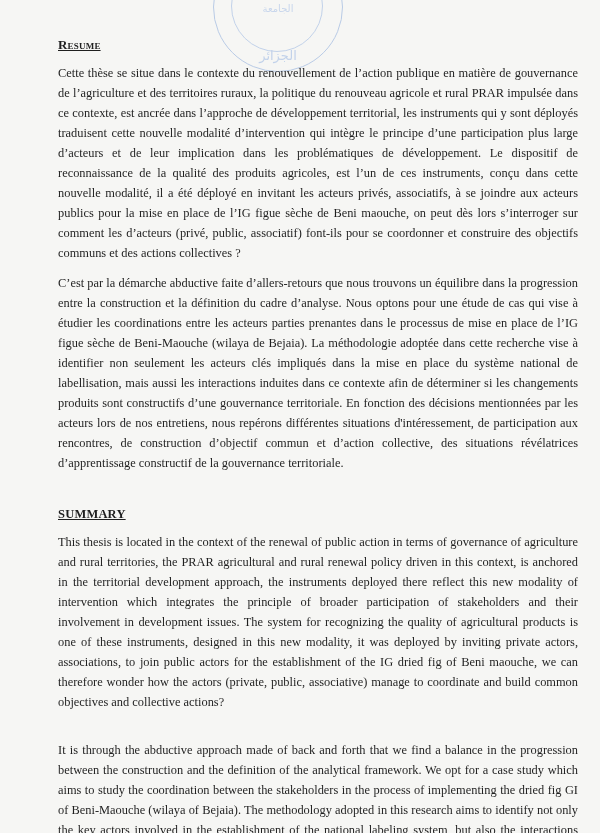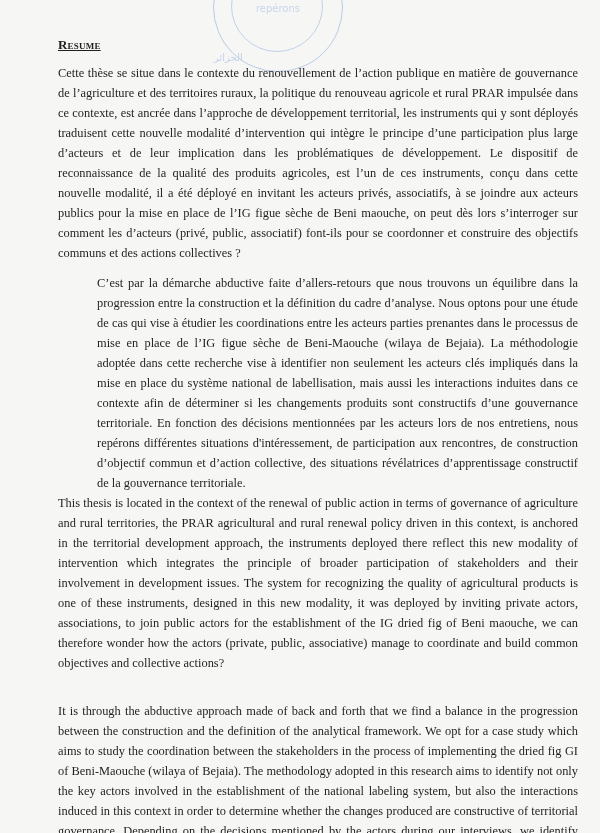--- a/index.html
+++ b/index.html
@@ -13,58 +13,59 @@
   .stamp {
     position: absolute; left: 213px; top: -58px;
     width: 128px; height: 128px; border-radius: 50%;
     border: 1.5px solid #b9cbe6;
   }
   .stamp .inner {
     position: absolute; left: 17px; top: 17px; width: 90px; height: 90px;
     border-radius: 50%; border: 1.5px solid #c2d2ea;
   }
   .stamp .txt {
-    position: absolute; left: 0; right: 0; bottom: 8px; 
-    font-size: 10px; color: #c2d2ea; font-family: "DejaVu Sans", sans-serif;
+    position: absolute; left: 0; right: 0; bottom: 8px; text-align: center;
+    font-size: 13px; color: #c2d2ea; font-family: "DejaVu Sans", sans-serif;
   }
   .stamp .mid {
     position: absolute; left: 0; right: 0; top: 60px; text-align: center;
     font-size: 10px; color: #c8d6ec; font-family: "DejaVu Sans", sans-serif;
   }
   .page {
     position: absolute; left: 58px; top: 37px; width: 520px;
   }
   h2 {
     margin: 0; font-size: 12.5px; font-weight: bold; text-decoration: underline;
     letter-spacing: 0.2px;
   }
   h2.smallcaps { font-variant: small-caps; font-size: 13px; }
   p {
     margin: 0; font-size: 12.4px; line-height: 20px; text-align: justify;
     text-align-last: left;
   }
   .resume-title { margin-bottom: 10px; }
   .p1 { margin-bottom: 10px; }
-  .p2 { margin-bottom: 0; margin-left: 39px; }
+  .p2 { margin-bottom: 0; }
   .summary-title { margin-top: 34px; margin-bottom: 10px; }
   .p3 { margin-bottom: 28px; }
 </style>
 </head>
 <body>
 
 <div class="stamp">
   <div class="inner"></div>
-  <div class="mid">repérons</div>
+  <div class="mid">الجامعة</div>
   <div class="txt">الجزائر</div>
 </div>
 
 <div class="page">
   <section>
     <h2 class="smallcaps resume-title">Resume</h2>
     <p class="p1">Cette thèse se situe dans le contexte du renouvellement de l’action publique en matière de gouvernance de l’agriculture et des territoires ruraux, la politique du renouveau agricole et rural PRAR impulsée dans ce contexte, est ancrée dans l’approche de développement territorial, les instruments qui y sont déployés traduisent cette nouvelle modalité d’intervention qui intègre le principe d’une participation plus large d’acteurs et de leur implication dans les problématiques de développement. Le dispositif de reconnaissance de la qualité des produits agricoles, est l’un de ces instruments, conçu dans cette nouvelle modalité, il a été déployé en invitant les acteurs privés, associatifs, à se joindre aux acteurs publics pour la mise en place de l’IG figue sèche de Beni maouche, on peut dès lors s’interroger sur comment les d’acteurs (privé, public, associatif) font-ils pour se coordonner et construire des objectifs communs et des actions collectives ?</p>
     <p class="p2">C’est par la démarche abductive faite d’allers-retours que nous trouvons un équilibre dans la progression entre la construction et la définition du cadre d’analyse. Nous optons pour une étude de cas qui vise à étudier les coordinations entre les acteurs parties prenantes dans le processus de mise en place de l’IG figue sèche de Beni-Maouche (wilaya de Bejaia). La méthodologie adoptée dans cette recherche vise à identifier non seulement les acteurs clés impliqués dans la mise en place du système national de labellisation, mais aussi les interactions induites dans ce contexte afin de déterminer si les changements produits sont constructifs d’une gouvernance territoriale. En fonction des décisions mentionnées par les acteurs lors de nos entretiens, nous repérons différentes situations d'intéressement, de participation aux rencontres, de construction d’objectif commun et d’action collective, des situations révélatrices d’apprentissage constructif de la gouvernance territoriale.</p>
   </section>
 
   <section>
+    <h2 class="summary-title">SUMMARY</h2>
     <p class="p3">This thesis is located in the context of the renewal of public action in terms of governance of agriculture and rural territories, the PRAR agricultural and rural renewal policy driven in this context, is anchored in the territorial development approach, the instruments deployed there reflect this new modality of intervention which integrates the principle of broader participation of stakeholders and their involvement in development issues. The system for recognizing the quality of agricultural products is one of these instruments, designed in this new modality, it was deployed by inviting private actors, associations, to join public actors for the establishment of the IG dried fig of Beni maouche, we can therefore wonder how the actors (private, public, associative) manage to coordinate and build common objectives and collective actions?</p>
     <p>It is through the abductive approach made of back and forth that we find a balance in the progression between the construction and the definition of the analytical framework. We opt for a case study which aims to study the coordination between the stakeholders in the process of implementing the dried fig GI of Beni-Maouche (wilaya of Bejaia). The methodology adopted in this research aims to identify not only the key actors involved in the establishment of the national labeling system, but also the interactions induced in this context in order to determine whether the changes produced are constructive of territorial governance. Depending on the decisions mentioned by the actors during our interviews, we identify different situations of interest,</p>
   </section>
 </div>
 
 </body></html>

